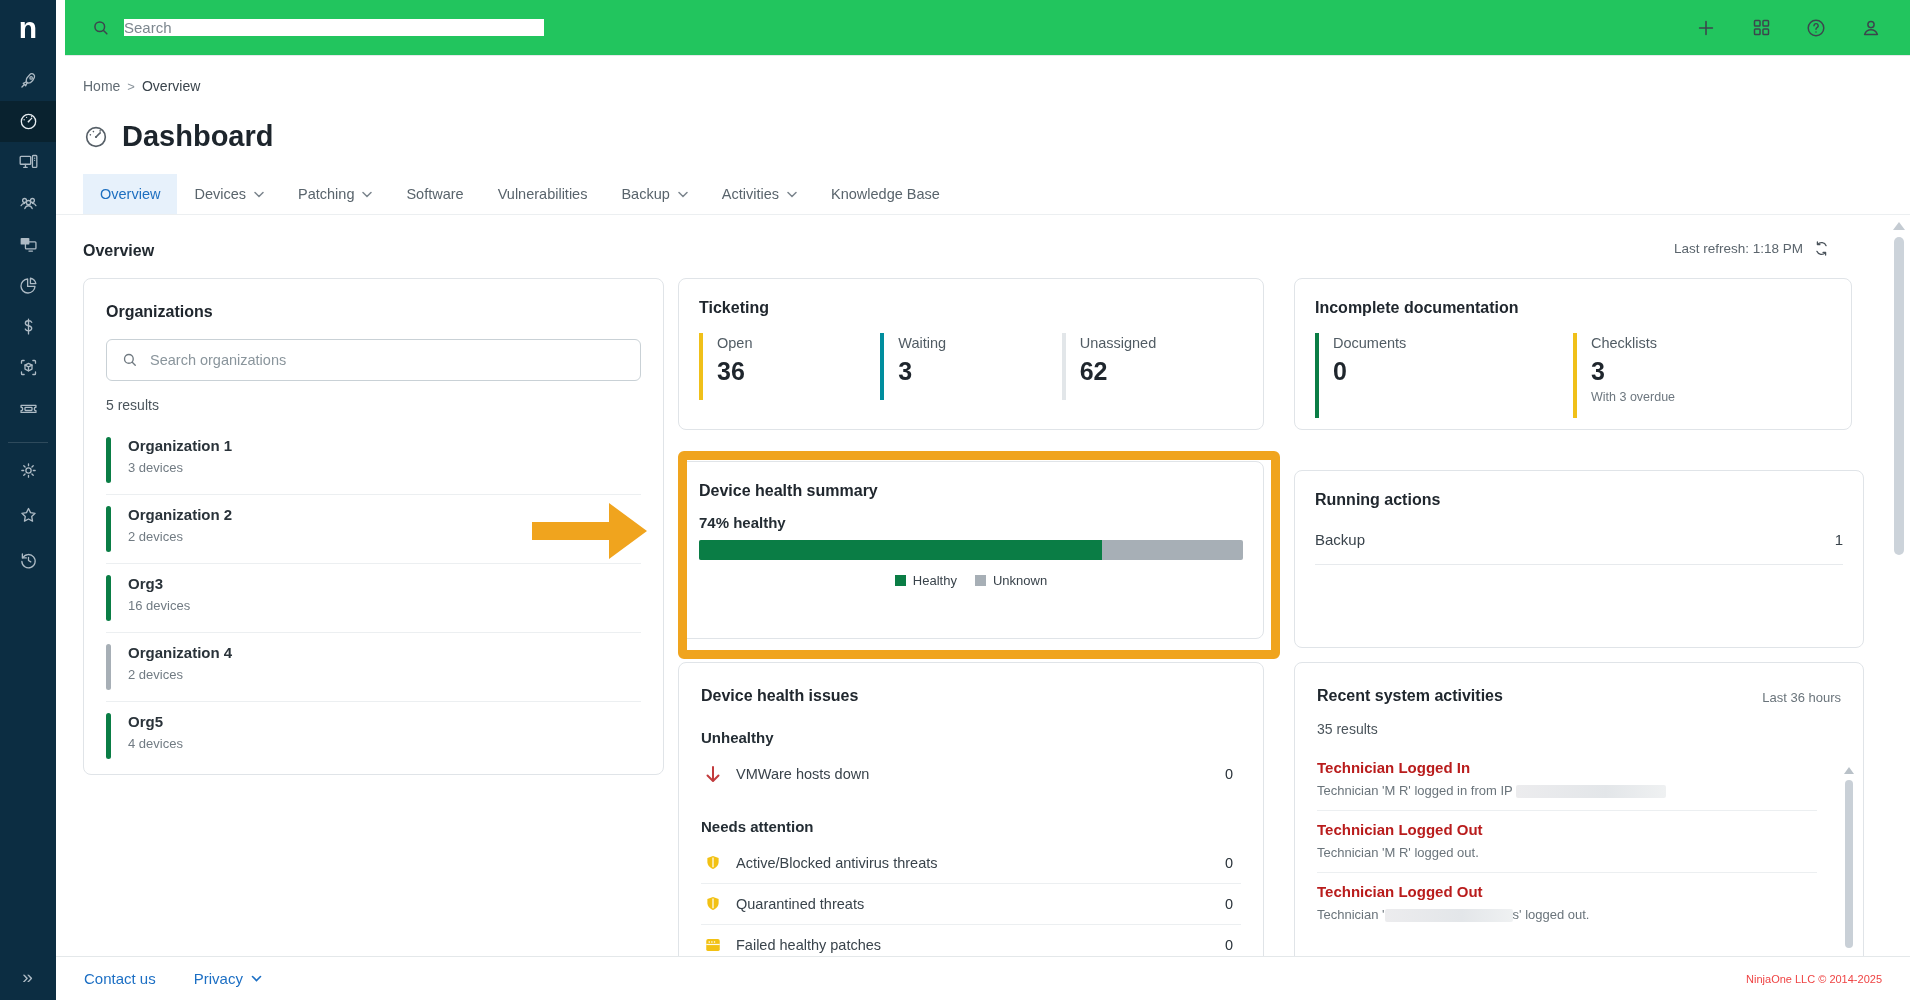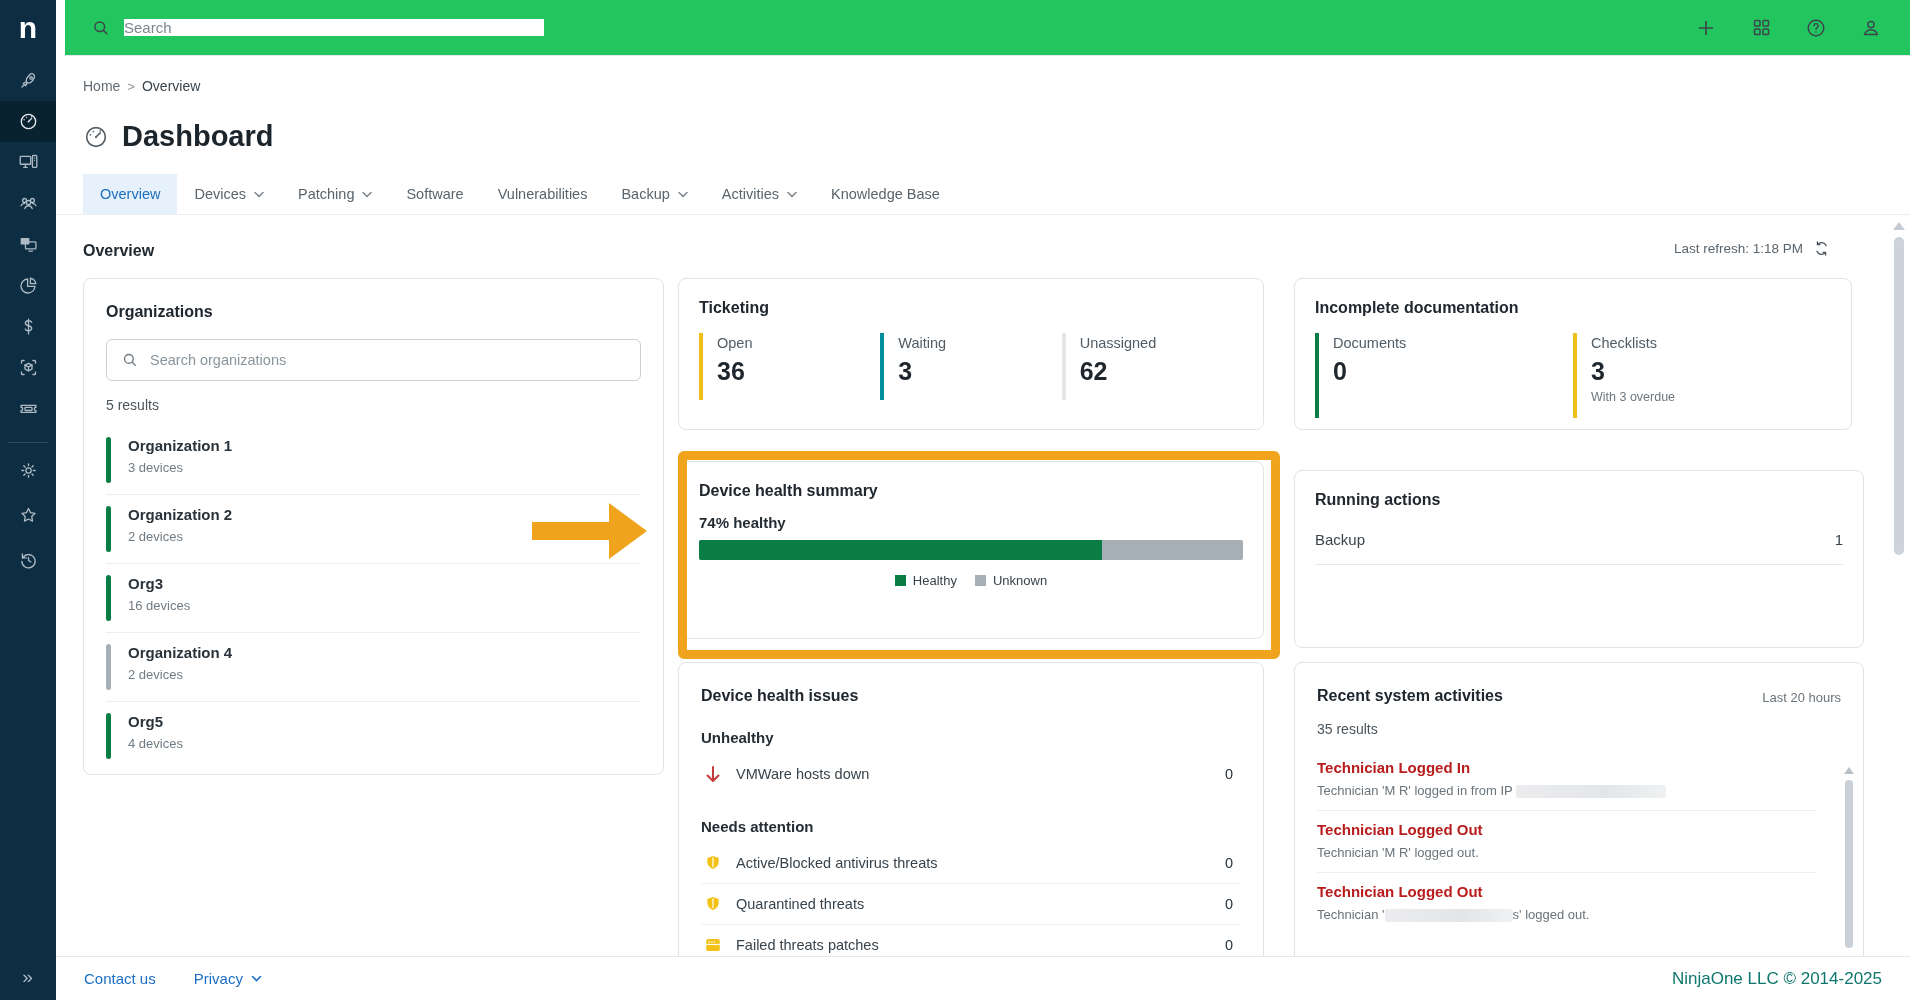--- a/index.html
+++ b/index.html
@@ -108,21 +108,21 @@
 
   
   .page-scroll { position:absolute; right:5px; top:222px; width:12px; z-index:40; }
   .page-scroll .tri-up { width:0; height:0; border-left:6px solid transparent; border-right:6px solid transparent; border-bottom:8px solid #c4cbd2; margin:0 auto; }
   .page-scroll .thumb { width:10px; height:318px; margin:7px auto 0; background:#ccd3da; border-radius:5px; }
 
   
   .footer { position:absolute; left:56px; right:0; bottom:0; height:44px; background:#fff; border-top:1px solid #e4e8ea; display:flex; align-items:center; padding:0 28px; z-index:35; }
   .footer-link { color:#1c6fc4; font-size:15px; cursor:pointer; display:flex; align-items:center; gap:8px; }
   .footer-link + .footer-link { margin-left:38px; }
-  .footer-copy { margin-left:auto; color:#0f766e; font-size:17px; }
+  .footer-copy { margin-left:auto; color:#ef4444; font-size:11px; }
 
   
   .annot-rect { position:absolute; left:678px; top:451px; width:602px; height:208px; border:9px solid #f0a41e; border-radius:6px; z-index:20; pointer-events:none; }
   .annot-arrow { position:absolute; left:532px; top:503px; z-index:20; pointer-events:none; }
 
   svg { display:block; }
 </style>
 </head>
 <body>
 
@@ -527,30 +527,30 @@
         <div class="issue-row">
           <span class="issue-icon">
             <svg width="18" height="18" viewBox="0 0 24 24">
                 <rect x="3" y="4" width="18" height="16" rx="2.5" fill="#f2c113"></rect>
                 <circle cx="7" cy="8" r="1.1" fill="#fff"></circle>
                 <circle cx="10.5" cy="8" r="1.1" fill="#fff"></circle>
                 <circle cx="14" cy="8" r="1.1" fill="#fff"></circle>
                 <rect x="3" y="10.5" width="18" height="1.6" fill="#fff" opacity="0.9"></rect>
               </svg>
           </span>
-          <span class="issue-label">Failed threats patches</span>
+          <span class="issue-label">Failed healthy patches</span>
           <span class="issue-value">0</span>
         </div>
       </div>
     </div>
 
     <div class="card card-recent">
       <div class="recent-head">
         <span class="card-title">Recent system activities</span>
-        <span class="recent-range">Last 20 hours</span>
+        <span class="recent-range">Last 36 hours</span>
       </div>
       <div class="recent-results">35 results</div>
       <div class="activity-list">
         <div class="activity">
           <div class="activity-title">Technician Logged In</div>
           <div class="activity-desc">
             <span>Technician 'M R' logged in from IP </span><span class="redact"></span><span></span>
           </div>
         </div>
         <div class="activity">

